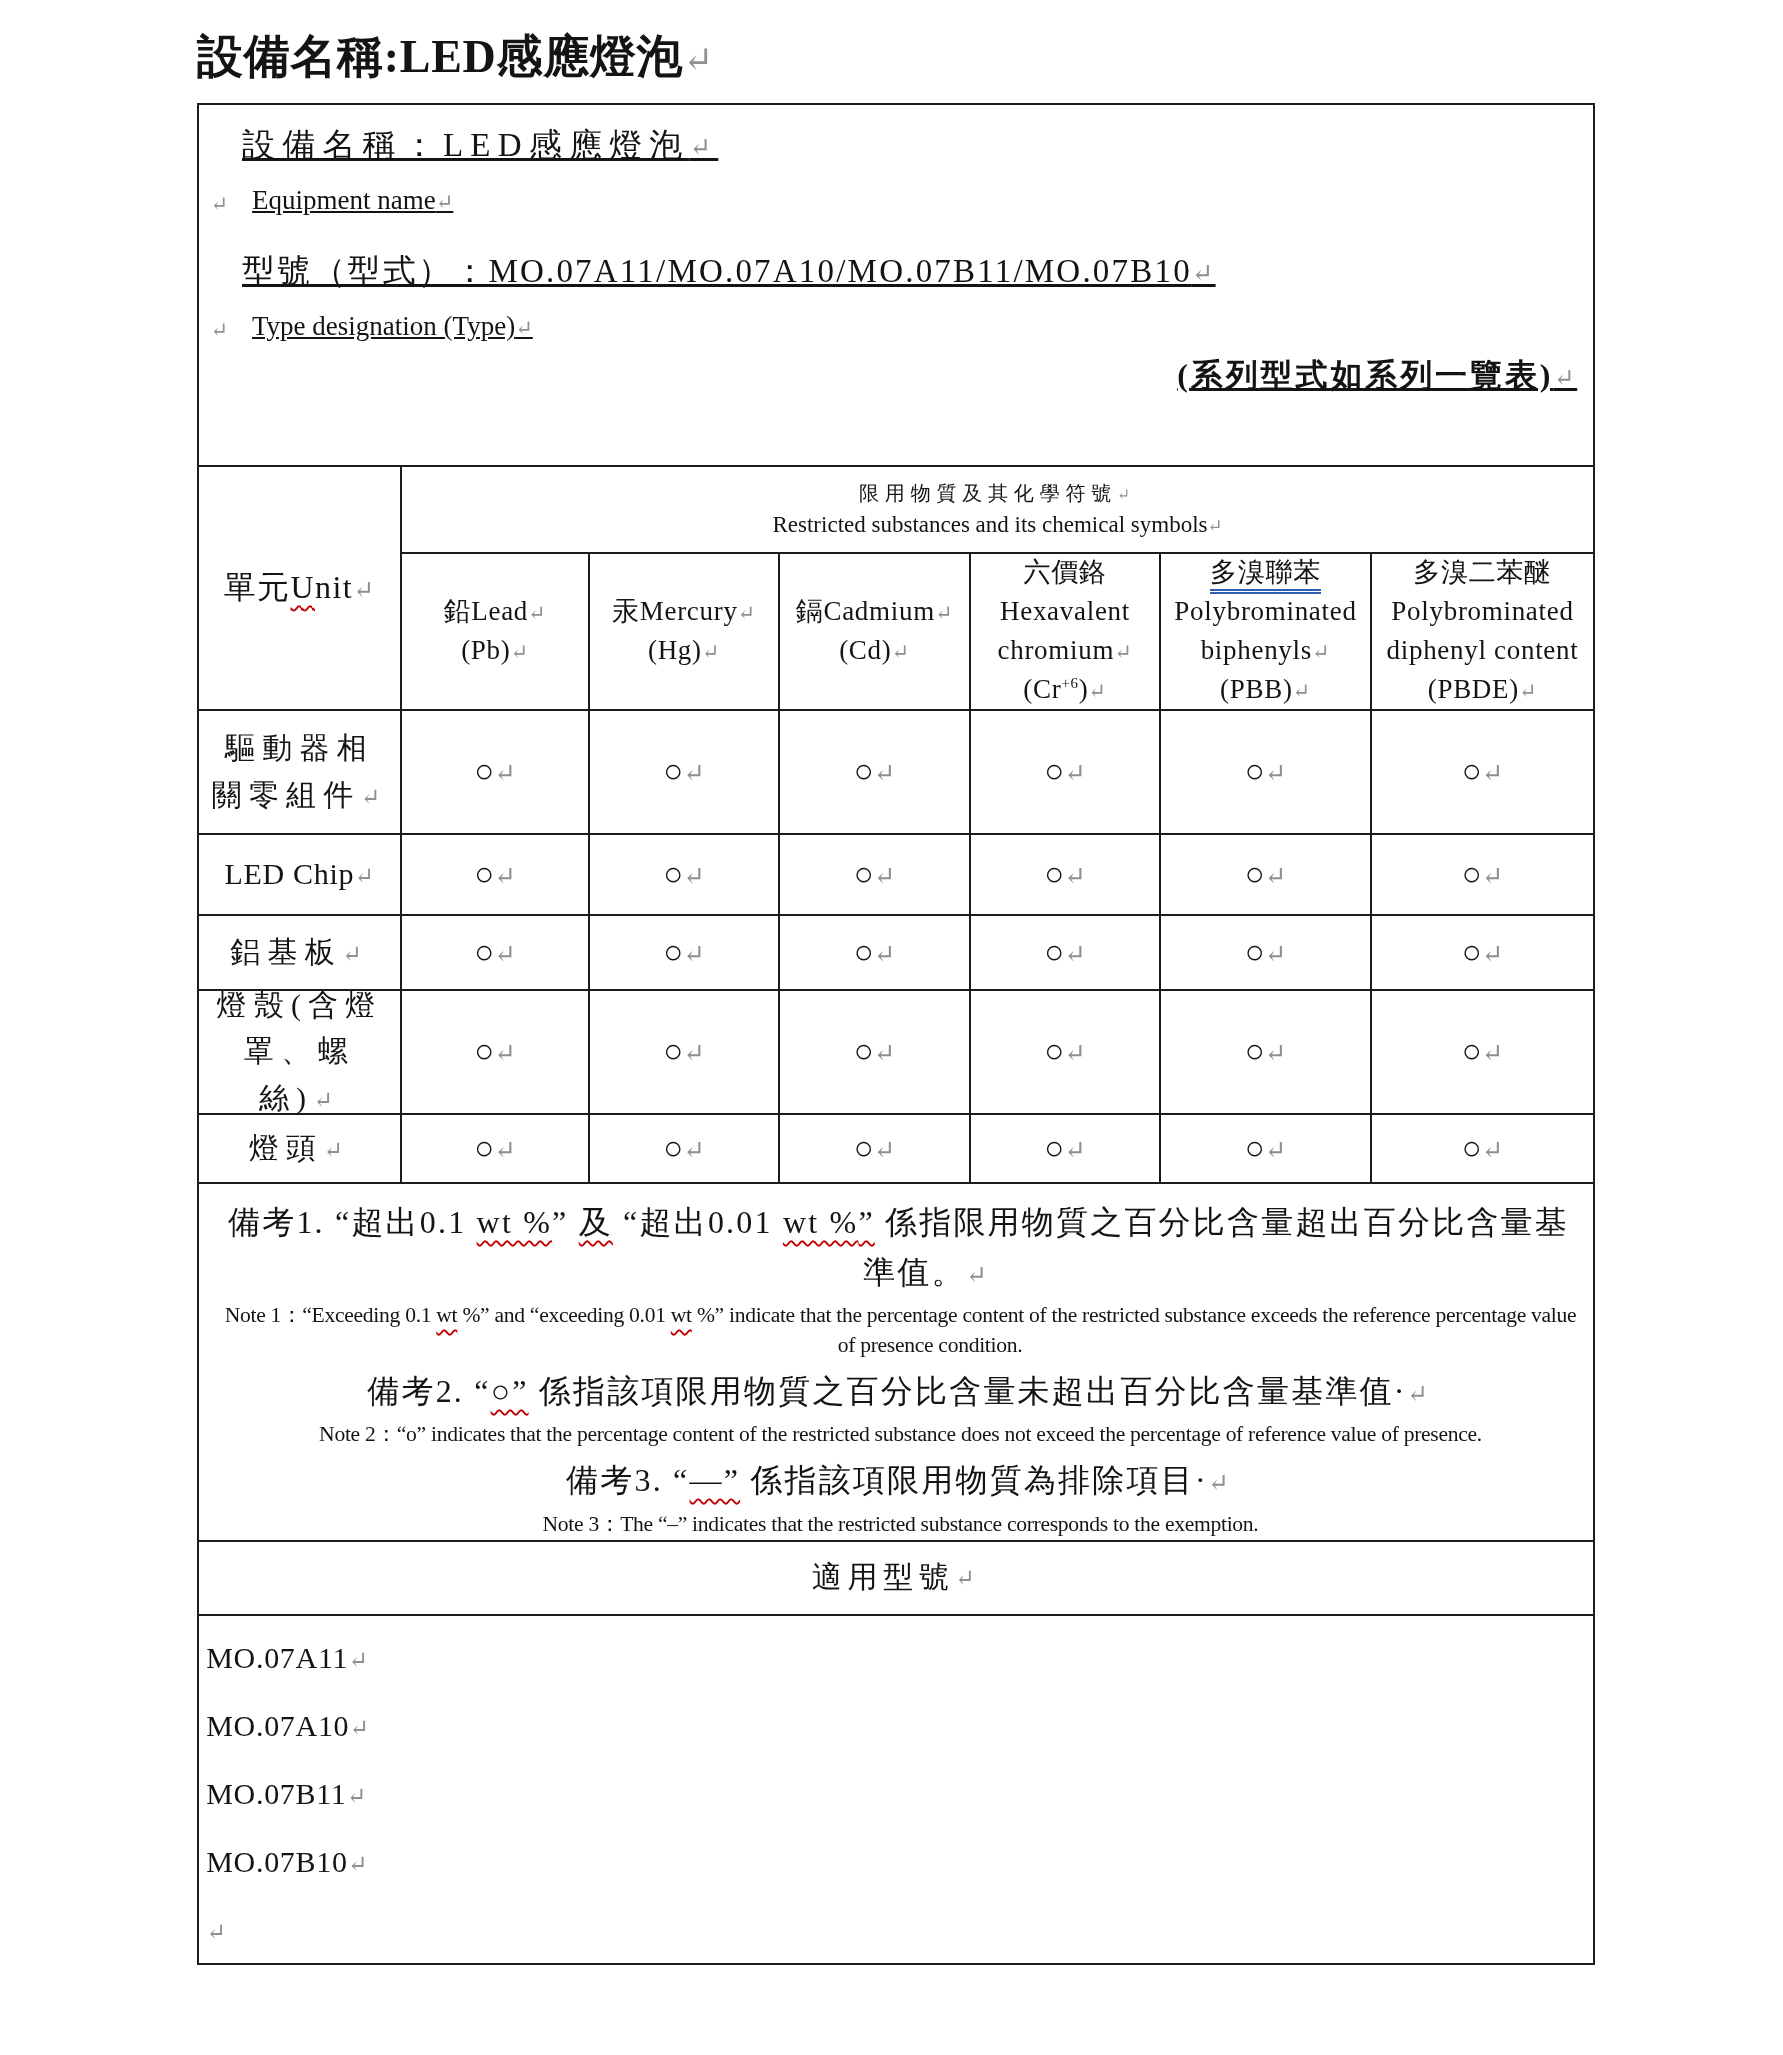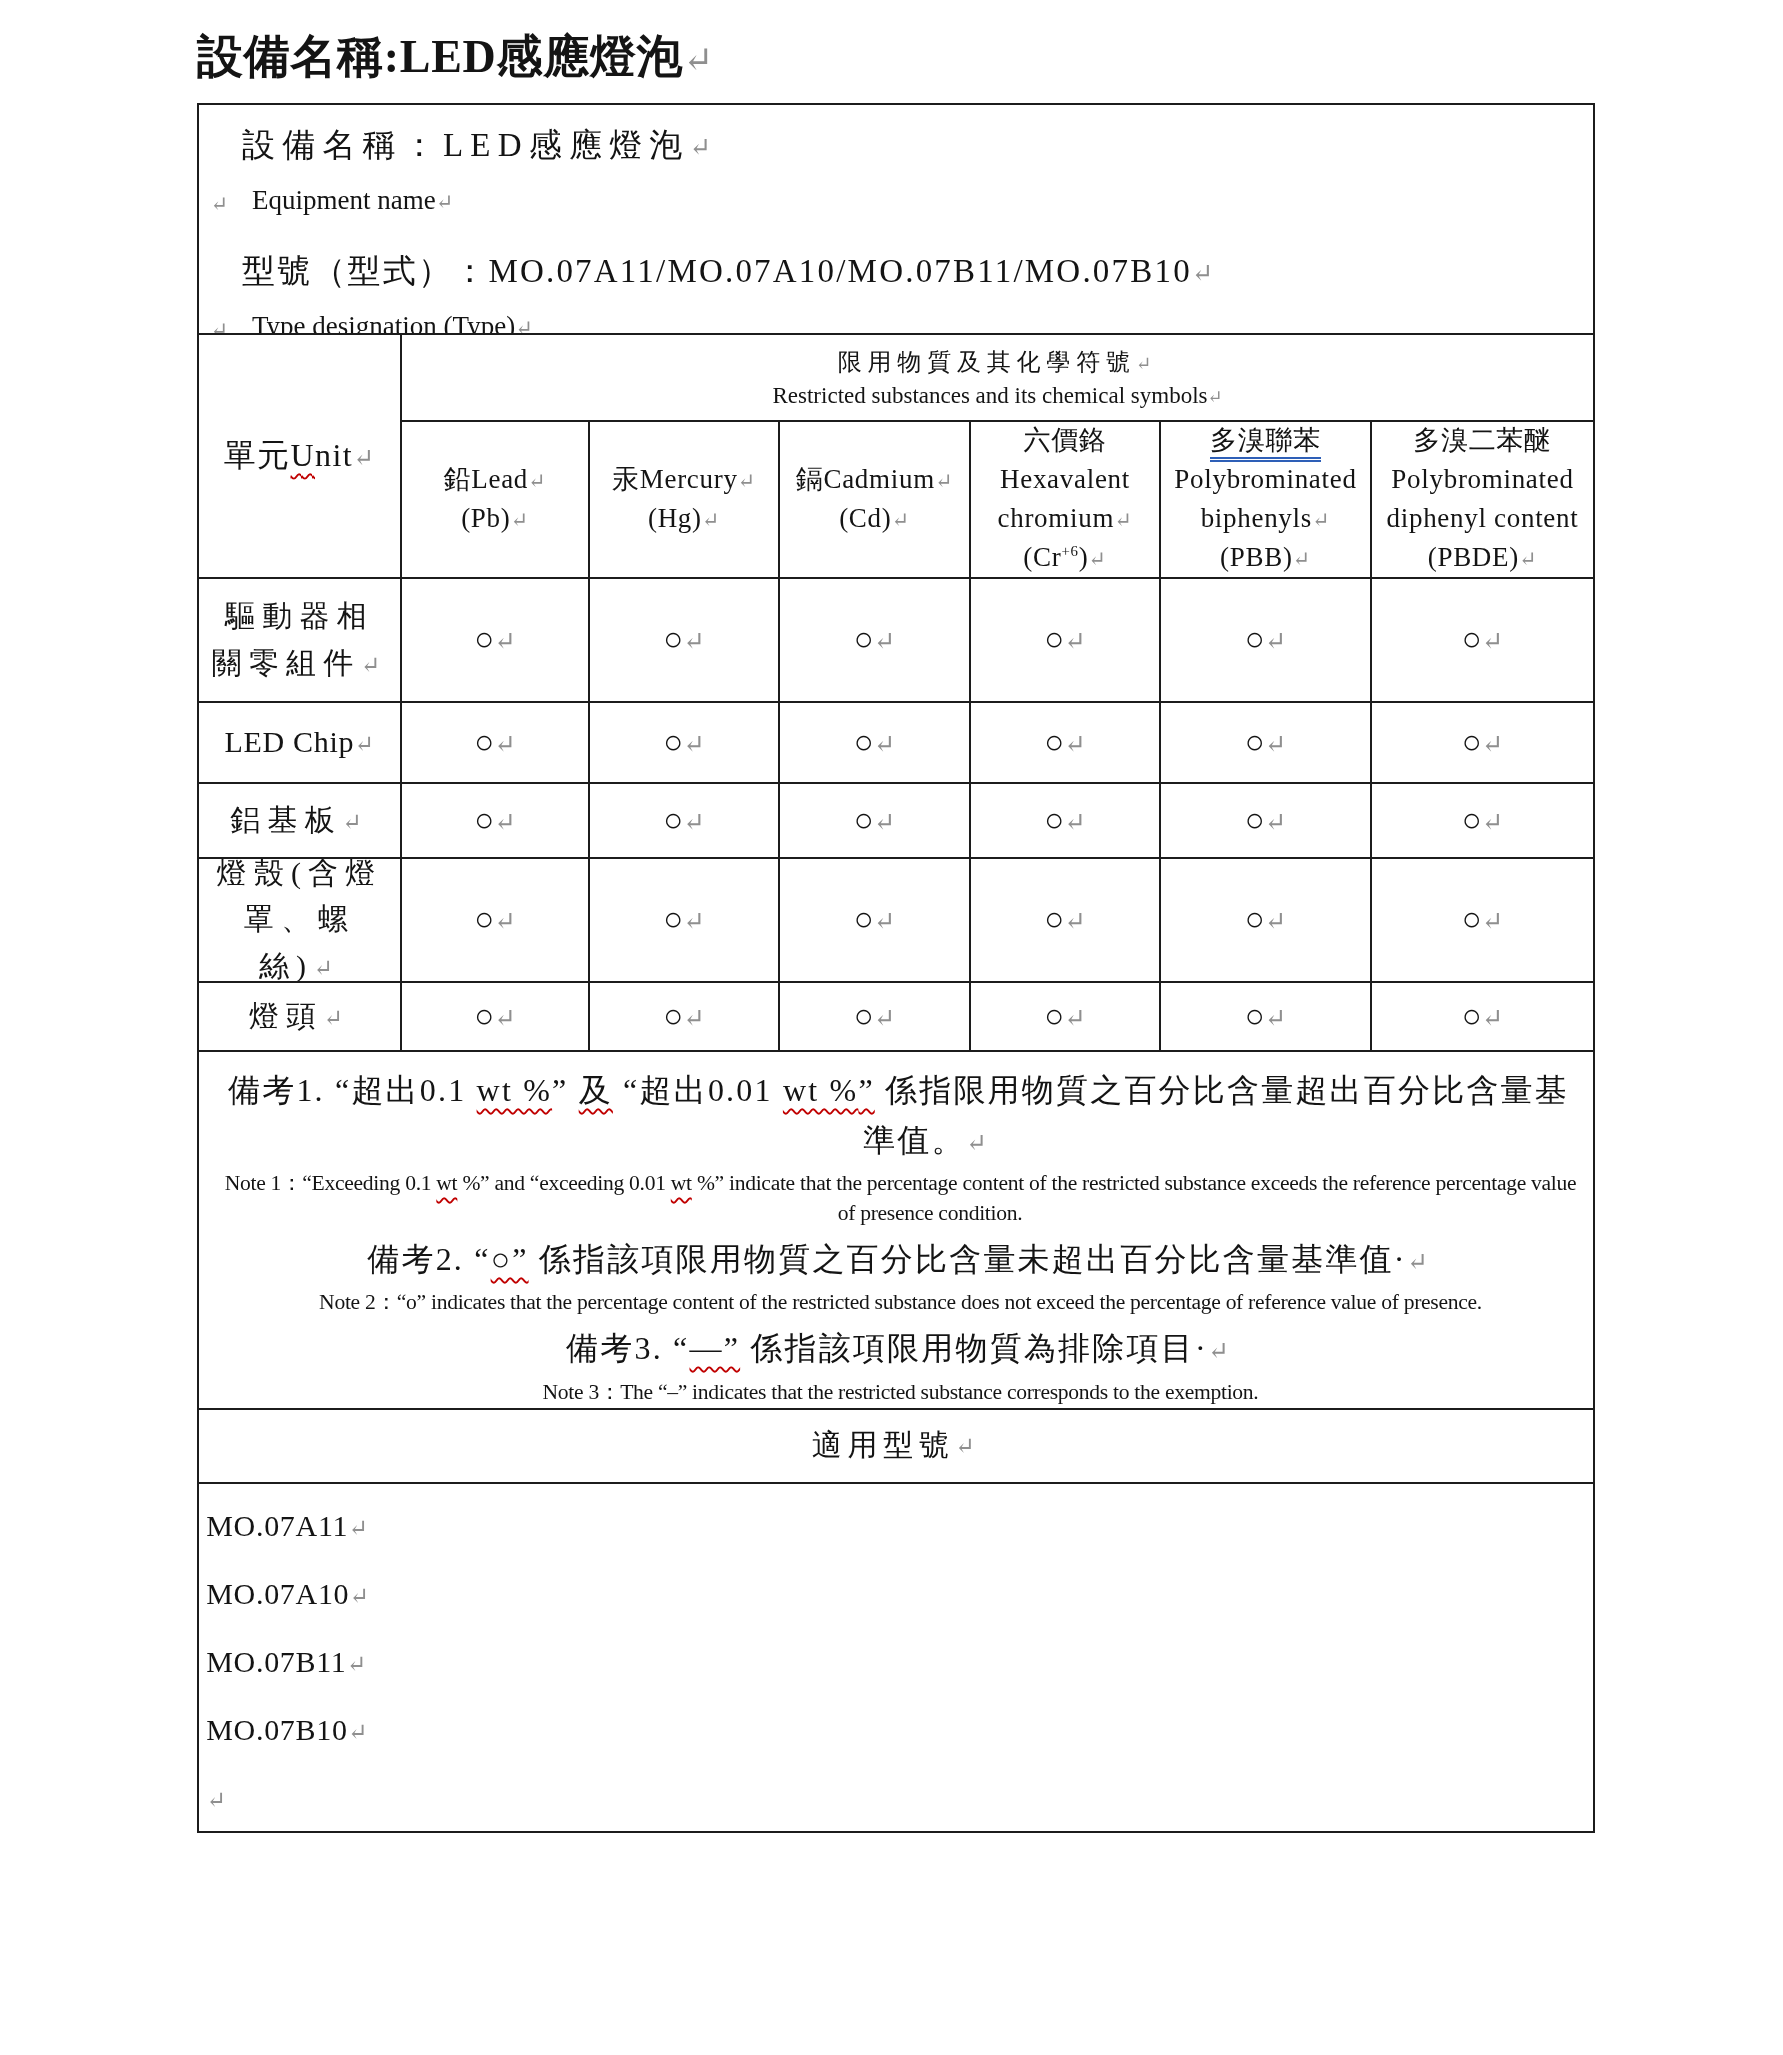--- a/index.html
+++ b/index.html
@@ -15,38 +15,38 @@
   .wavy{text-decoration:underline wavy var(--squiggle);text-decoration-thickness:2.2px;text-underline-offset:6.5px;}
   .blueul{border-bottom:5.8px double var(--underline-blue);padding-bottom:2.2px;}
   sup{font-size:0.55em;}
 
   .company-title{margin:105px 0 0 197px;font-size:46px;font-weight:normal;letter-spacing:1.4px;line-height:1.1;}
   .doc-title{margin:32px 0 0 197px;font-size:46px;font-weight:bold;letter-spacing:0.7px;line-height:1.1;}
 
   .doc-table{margin:20px 0 0 197px;width:1398px;border:2.9px solid var(--line);}
 
   
-  .info-cell{height:228px;padding:18.7px 10px 0 10px;overflow:hidden;}
+  .info-cell{height:360px;padding:18.7px 10px 0 10px;overflow:hidden;text-decoration:underline;}
   .info-zh{font-size:33px;letter-spacing:7.2px;margin-left:33px;}
   .info-zh.type-line{letter-spacing:2.2px;margin-top:33px;}
   .info-en{position:relative;padding-left:43px;font-size:27px;margin-top:17px;}
   .info-en .lead-mark{position:absolute;left:1.4px;top:1.4px;}
   .series-note{margin-top:11.5px;text-align:right;font-weight:bold;font-size:32px;letter-spacing:2.9px;padding-right:5.8px;}
 
   
   .subst-grid{
     display:grid;border-top:2.9px solid var(--line);
     grid-template-columns:201px 188px 190px 191px 190px 211px 1fr;
     grid-template-rows:85px 157px 124px 81px 75px 124px 69px;
   }
   .cell{display:flex;flex-direction:column;align-items:center;justify-content:center;overflow:hidden;}
   .bl{border-left:2.9px solid var(--line);}
   .bt{border-top:2.9px solid var(--line);}
   .unit-head p{font-size:32px;letter-spacing:1.4px;}
-  .group-head .gh-zh{font-size:24px;letter-spacing:5.8px;}
+  .group-head .gh-zh{font-size:20px;letter-spacing:5.8px;}
   .group-head .gh-en{font-size:23px;margin-top:5px;}
   .col-head{padding:2.9px 4.3px;}
   .ch-line{font-size:27px;text-align:center;line-height:1.45;letter-spacing:0.7px;}
   .unit-cell{padding:0 8.6px;}
   .unit-text{font-size:30px;letter-spacing:7.2px;text-align:center;line-height:1.55;}
   .unit-text.latin{letter-spacing:0.7px;}
   .val{font-size:33px;text-align:center;}
 
   
   .notes-cell{border-top:2.9px solid var(--line);height:358px;padding:14.4px 16px 0 16px;overflow:hidden;text-align:center;}

